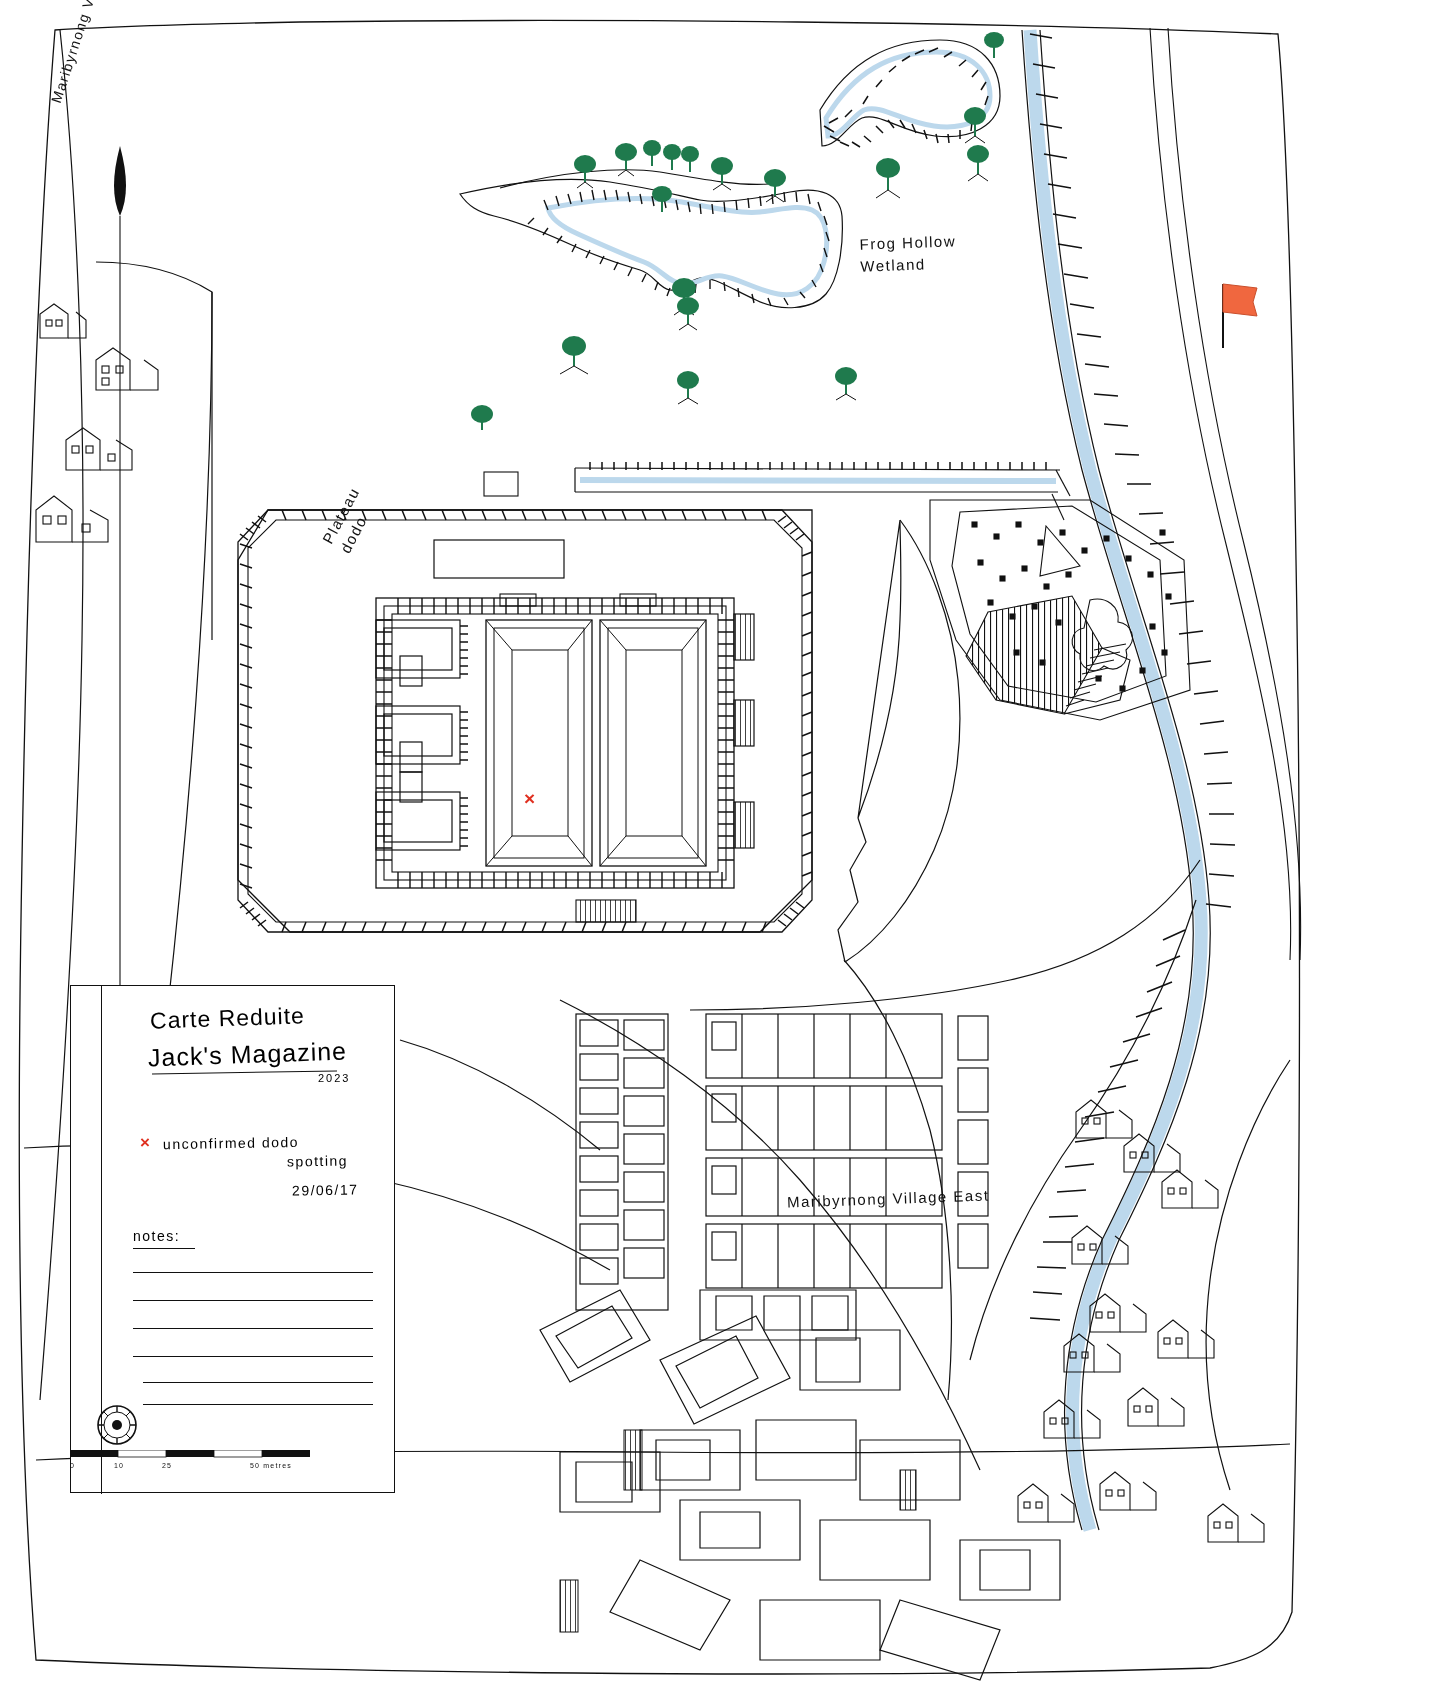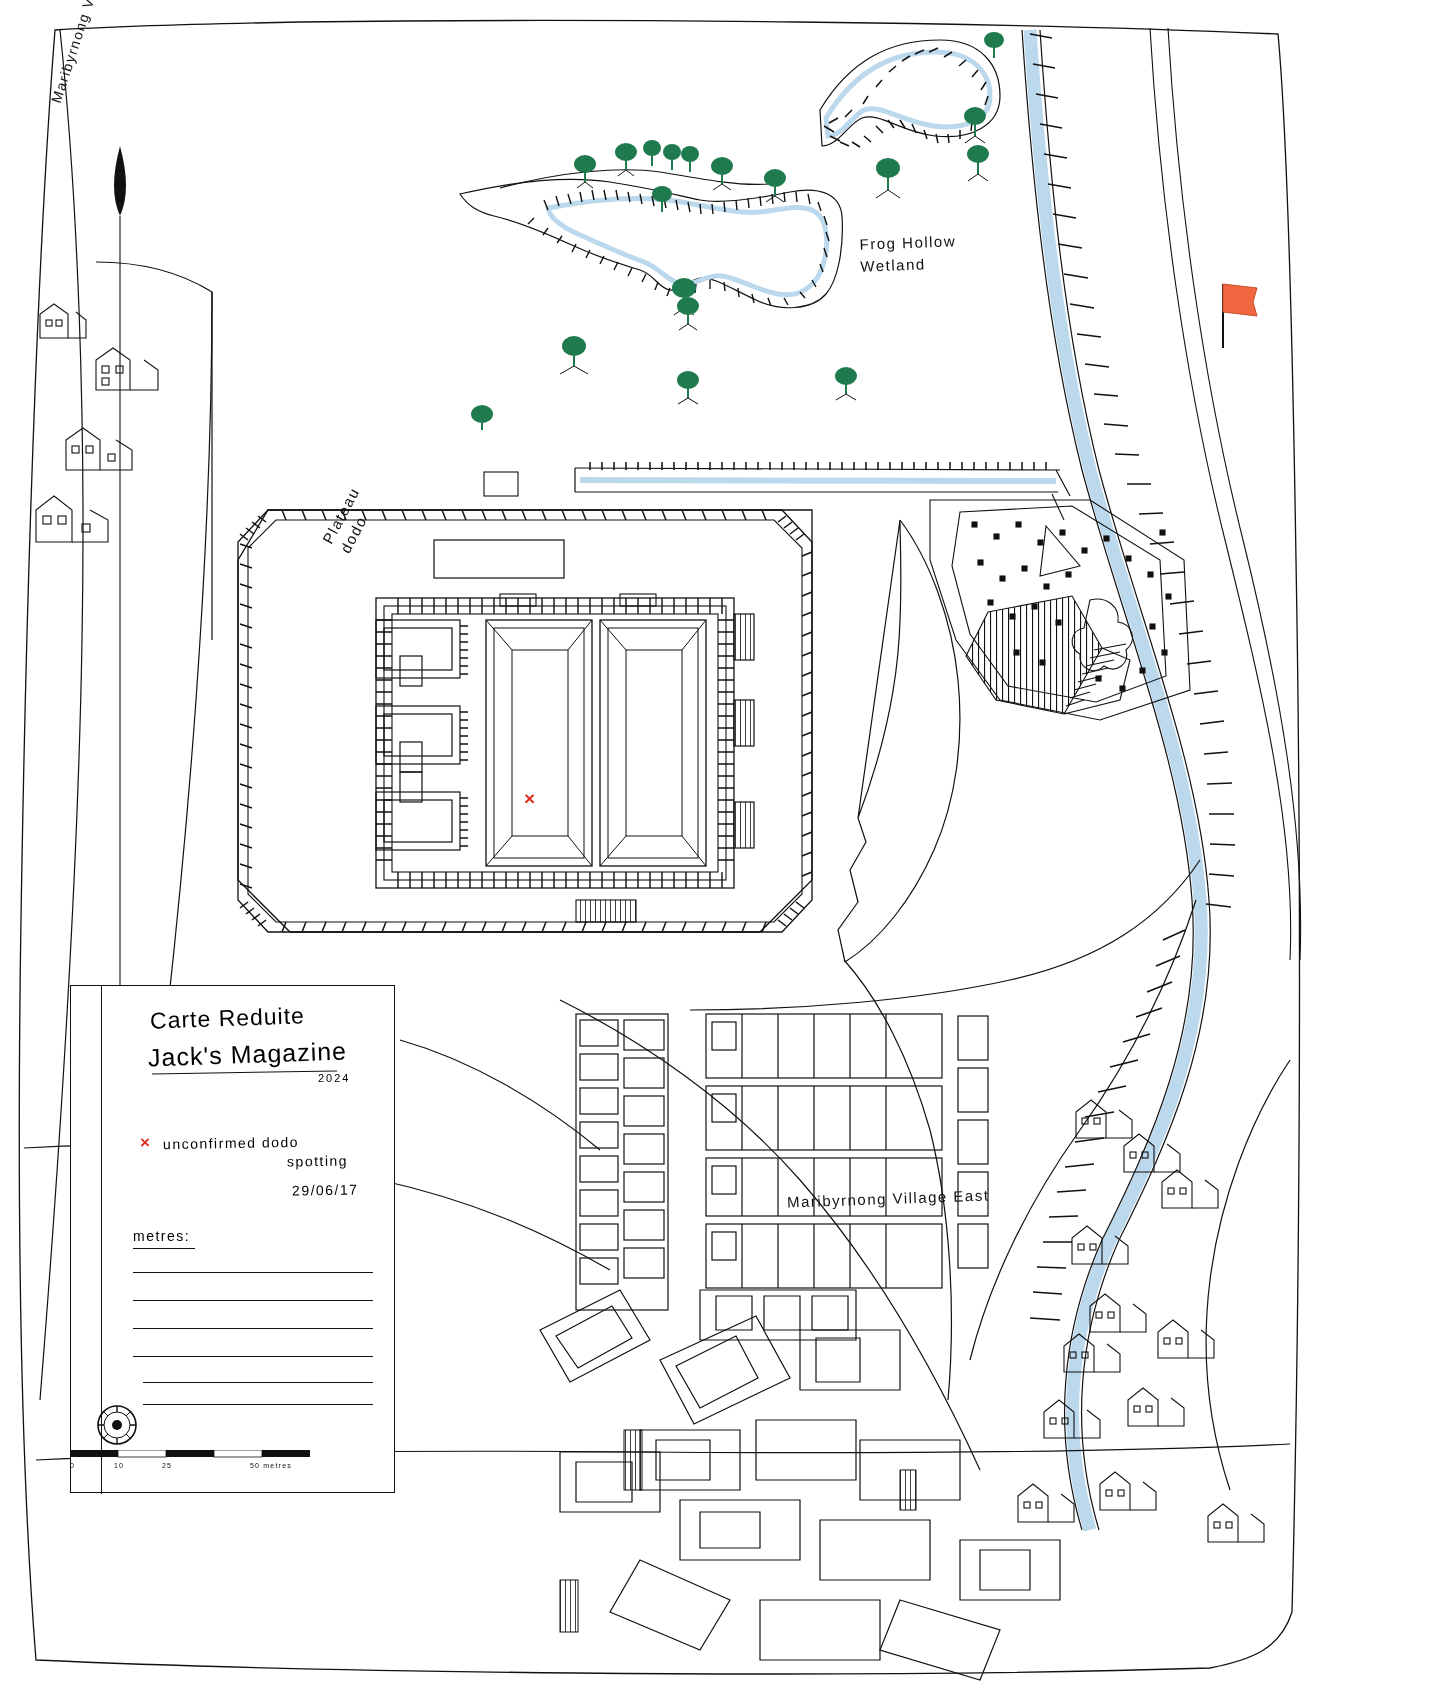--- a/index.html
+++ b/index.html
@@ -566,26 +566,26 @@
   <path d="M8,6 L8,70" stroke="#111" stroke-width="2" fill="none"></path>
   <path d="M8,6 L42,10 L38,24 L42,38 L8,34 Z" fill="#f0673f" stroke="#c94f2c" stroke-width="1"></path>
 </svg>
 
 <div class="legend">
   <div class="legend-inner"></div>
 </div>
 <div class="lg-title1">Carte Reduite</div>
 <div class="lg-title2">Jack's Magazine</div>
 <div class="lg-title2-underline"></div>
-<div class="lg-year">2024</div>
+<div class="lg-year">2023</div>
 <div class="lg-x">×</div>
 <div class="lg-key1">unconfirmed  dodo</div>
 <div class="lg-key2">spotting</div>
 <div class="lg-date">29/06/17</div>
-<div class="lg-notes">metres:</div>
+<div class="lg-notes">notes:</div>
 <div class="lg-notes-ul"></div>
 
 <div class="note-line" style="left:133px;top:1272px;width:240px;"></div>
 <div class="note-line" style="left:133px;top:1300px;width:240px;"></div>
 <div class="note-line" style="left:133px;top:1328px;width:240px;"></div>
 <div class="note-line" style="left:133px;top:1356px;width:240px;"></div>
 <div class="note-line" style="left:143px;top:1382px;width:230px;"></div>
 <div class="note-line" style="left:143px;top:1404px;width:230px;"></div>
 
 <svg class="compass" viewBox="0 0 42 42">

